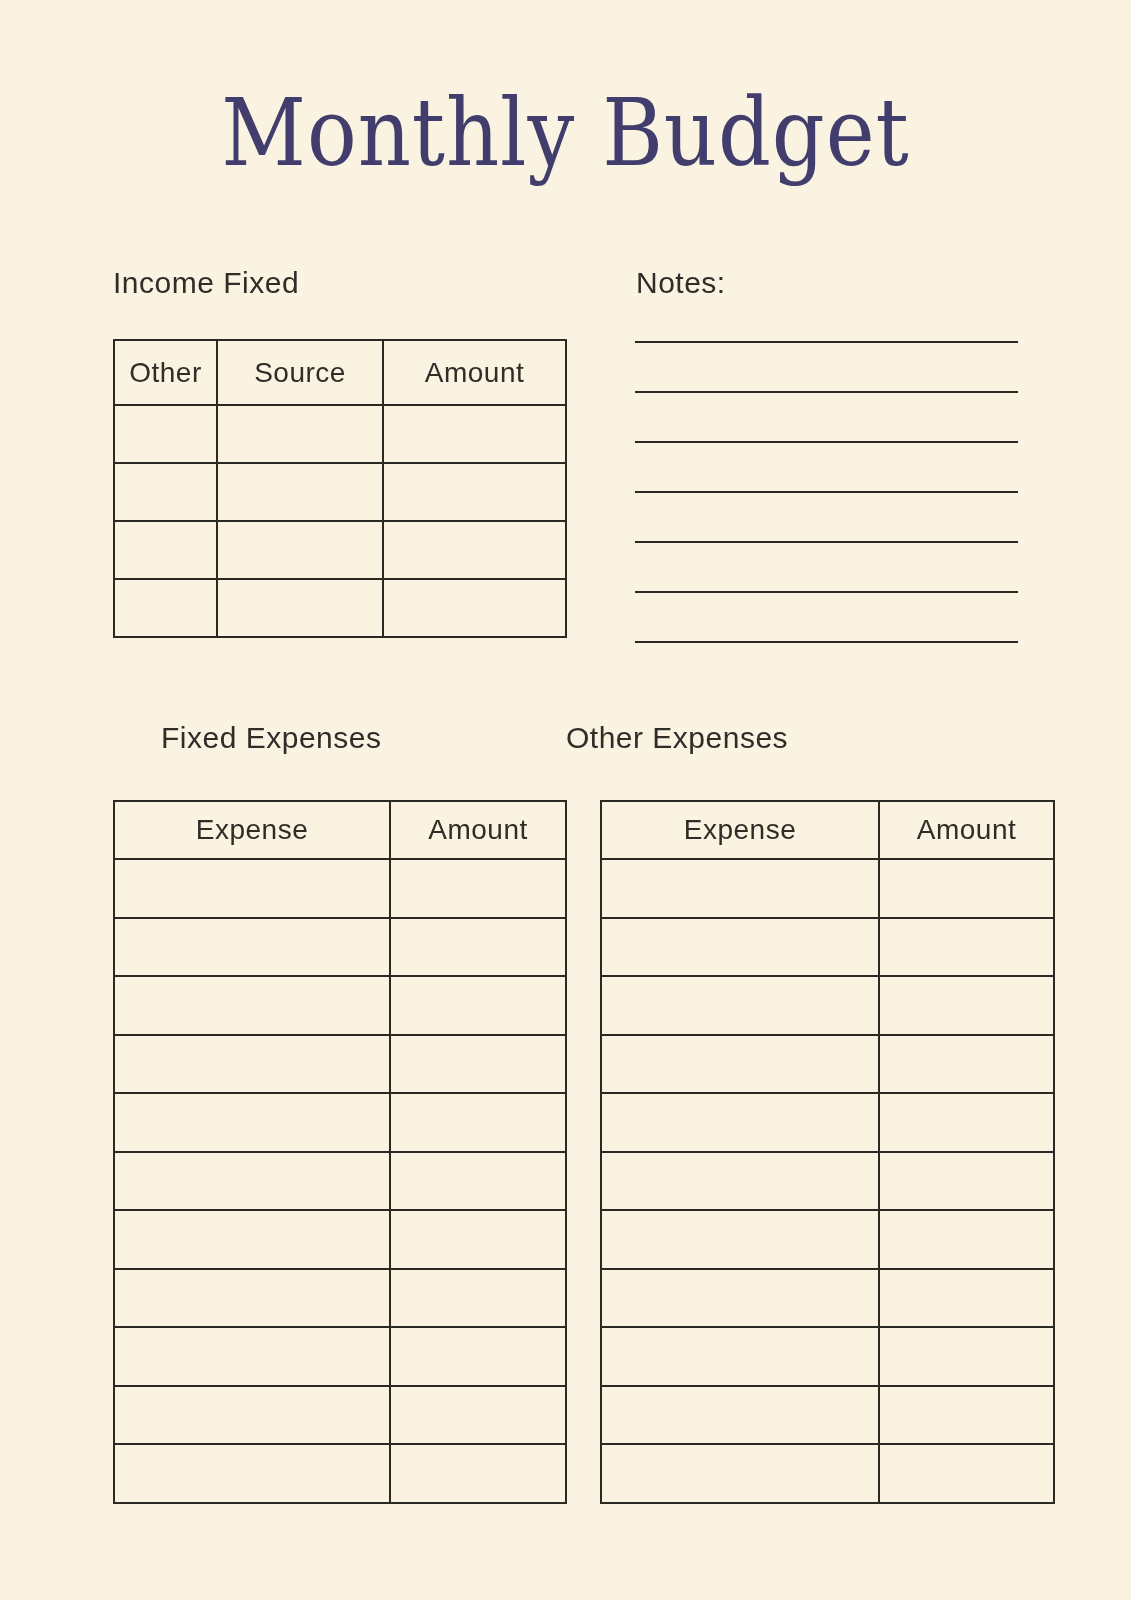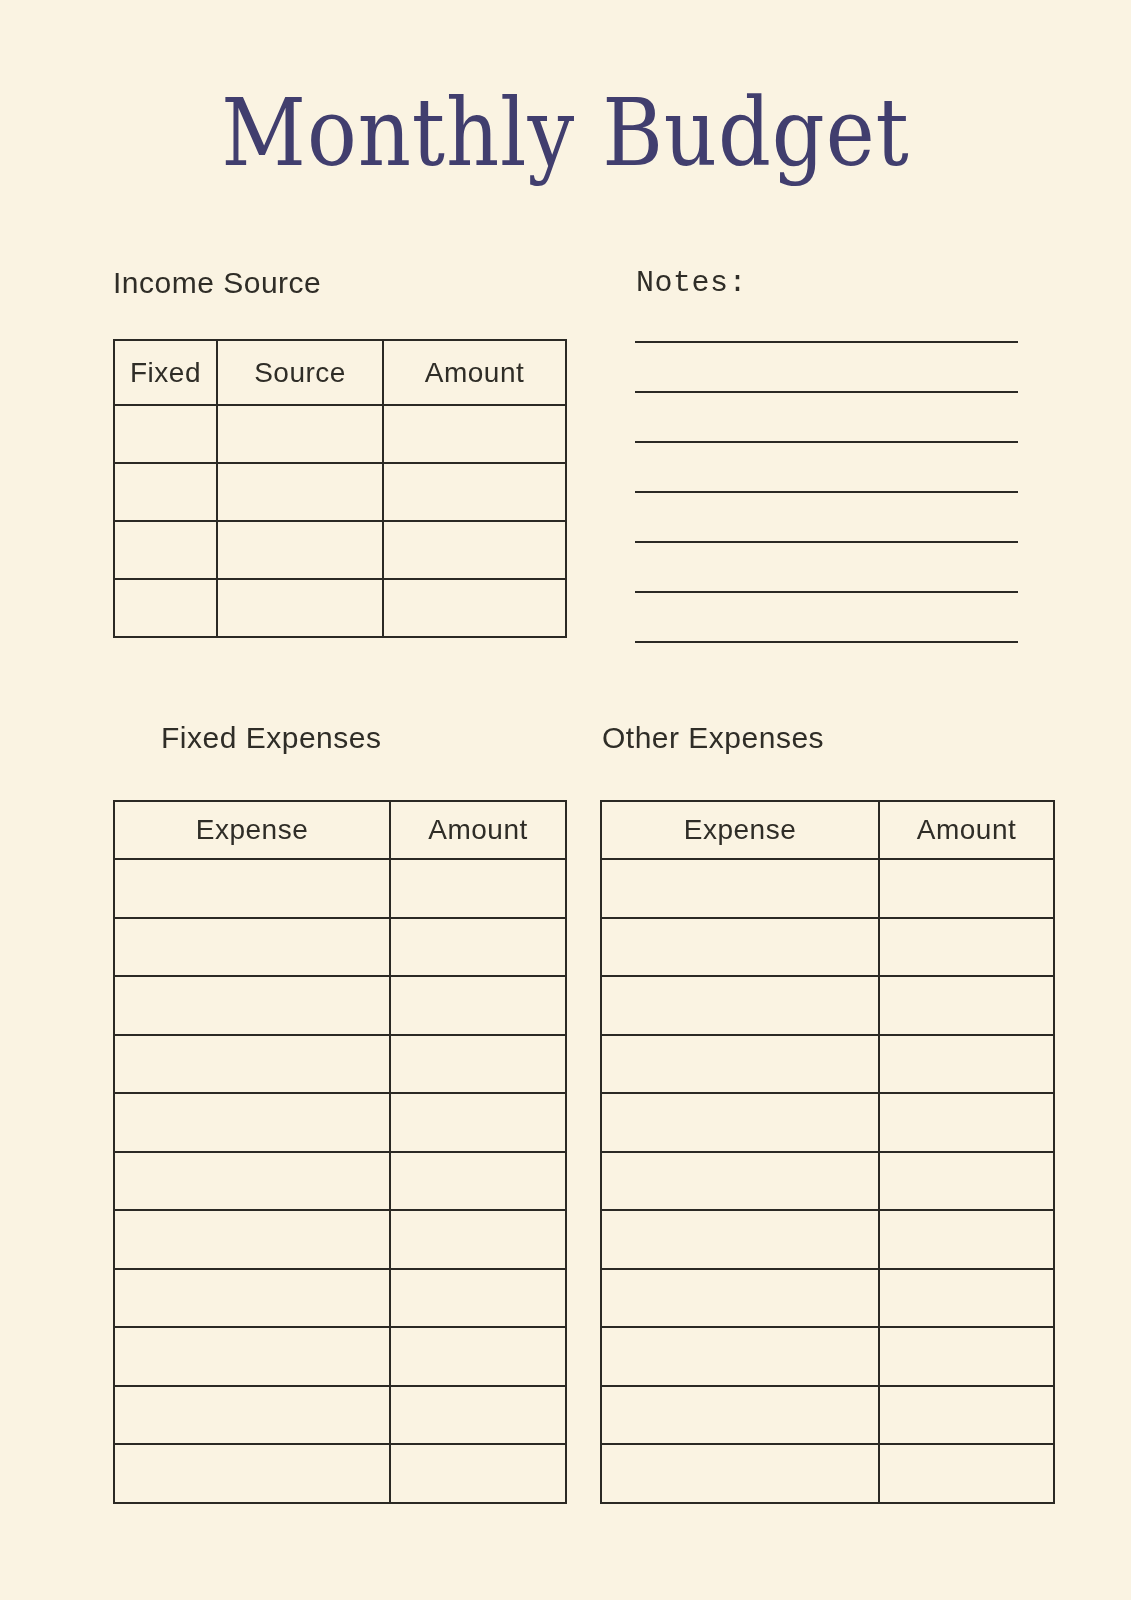--- a/index.html
+++ b/index.html
@@ -38,23 +38,23 @@
     position: absolute;
     margin: 0;
     font-size: 30px;
     font-weight: 400;
     line-height: 1;
     letter-spacing: 0.5px;
     color: #2f2d27;
     white-space: nowrap;
   }
   #income-heading { left: 113px; top: 268px; }
-  #notes-heading  { left: 636px; top: 268px; font-family: Liberation Mono, monospace; }
+  #notes-heading  { left: 636px; top: 268px; }
   #fixed-heading  { left: 113px; top: 723px; margin-left: 48px; }
-  #other-heading  { left: 602px; top: 723px; }
+  #other-heading  { left: 566px; top: 723px; }
 
   table.sheet-table {
     position: absolute;
     border-collapse: collapse;
     table-layout: fixed;
   }
   table.sheet-table th,
   table.sheet-table td {
     border: 2px solid #2b2924;
     padding: 0;
@@ -89,30 +89,30 @@
   }
 </style>
 </head>
 <body>
 
 <div>
 
   <h1 class="page-title">Monthly Budget</h1>
 
   <section>
-    <h2 class="section-heading" id="income-heading">Income Source</h2>
+    <h2 class="section-heading" id="income-heading">Income Fixed</h2>
     <table class="sheet-table" id="income-table">
       <colgroup>
         <col style="width:103px">
         <col style="width:166px">
         <col style="width:183px">
       </colgroup>
       <thead>
         <tr>
-          <th>Fixed</th>
+          <th>Other</th>
           <th>Source</th>
           <th>Amount</th>
         </tr>
       </thead>
       <tbody>
         <tr>
           <td></td>
           <td></td>
           <td></td>
         </tr>

